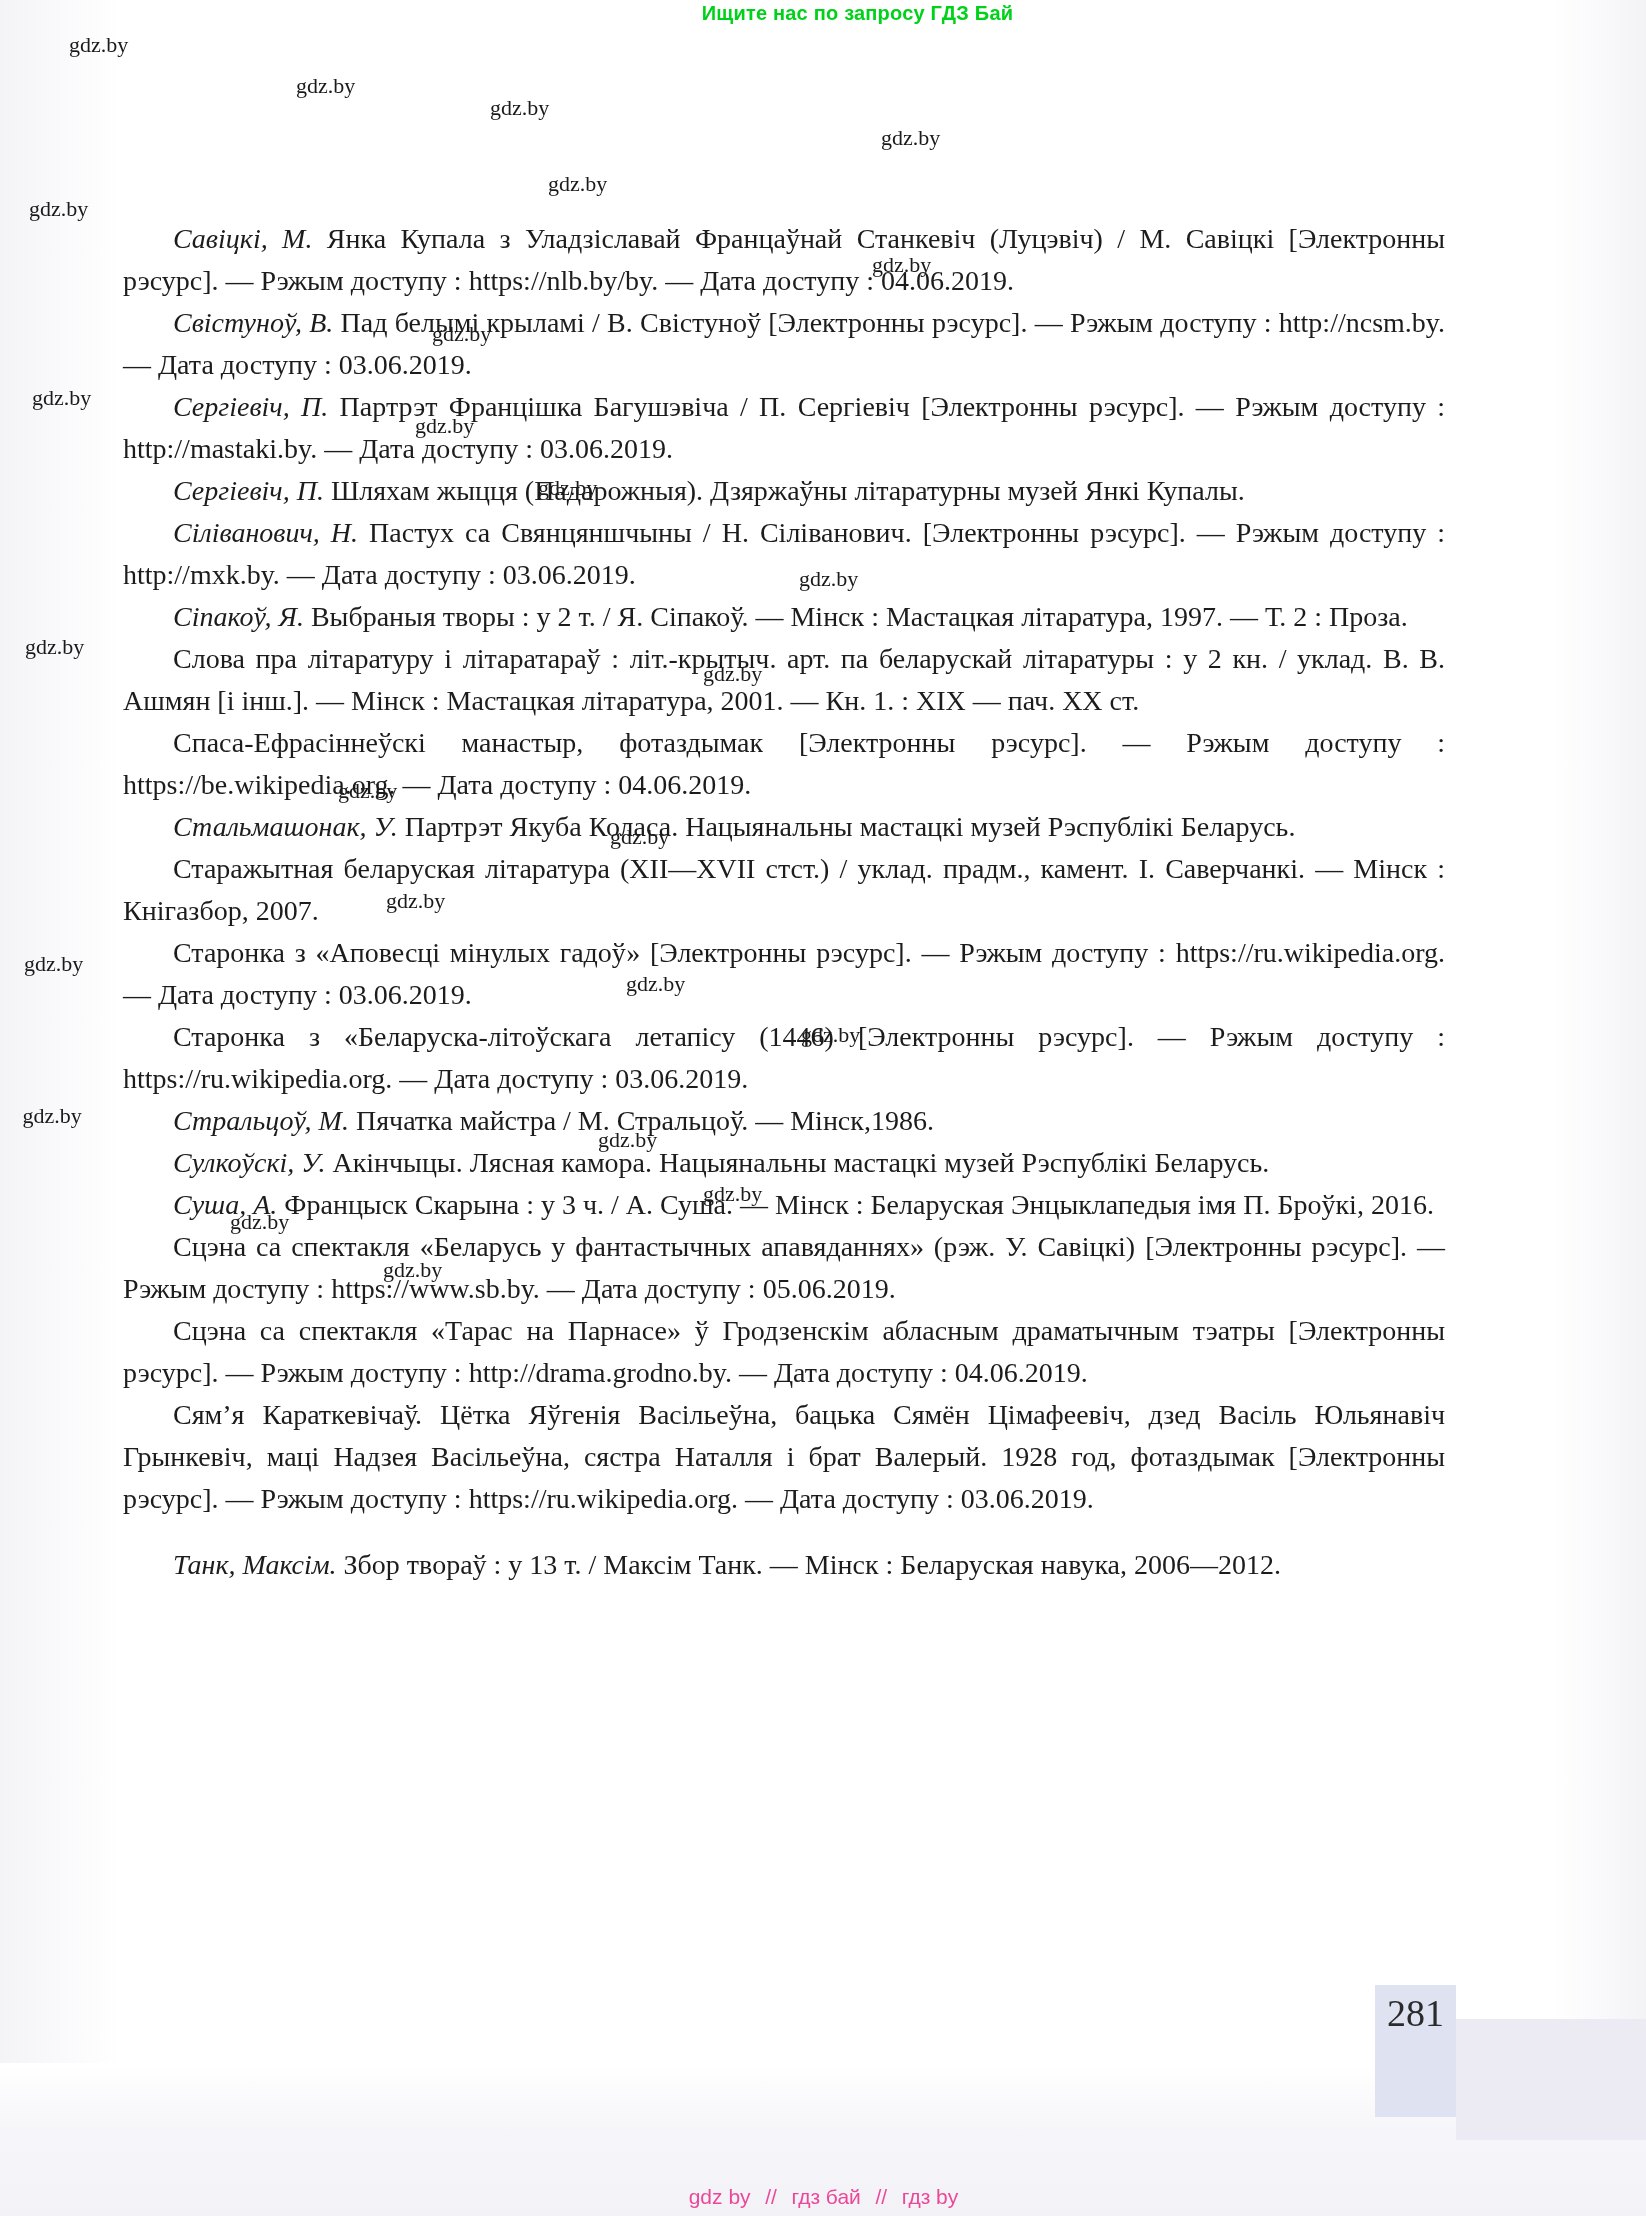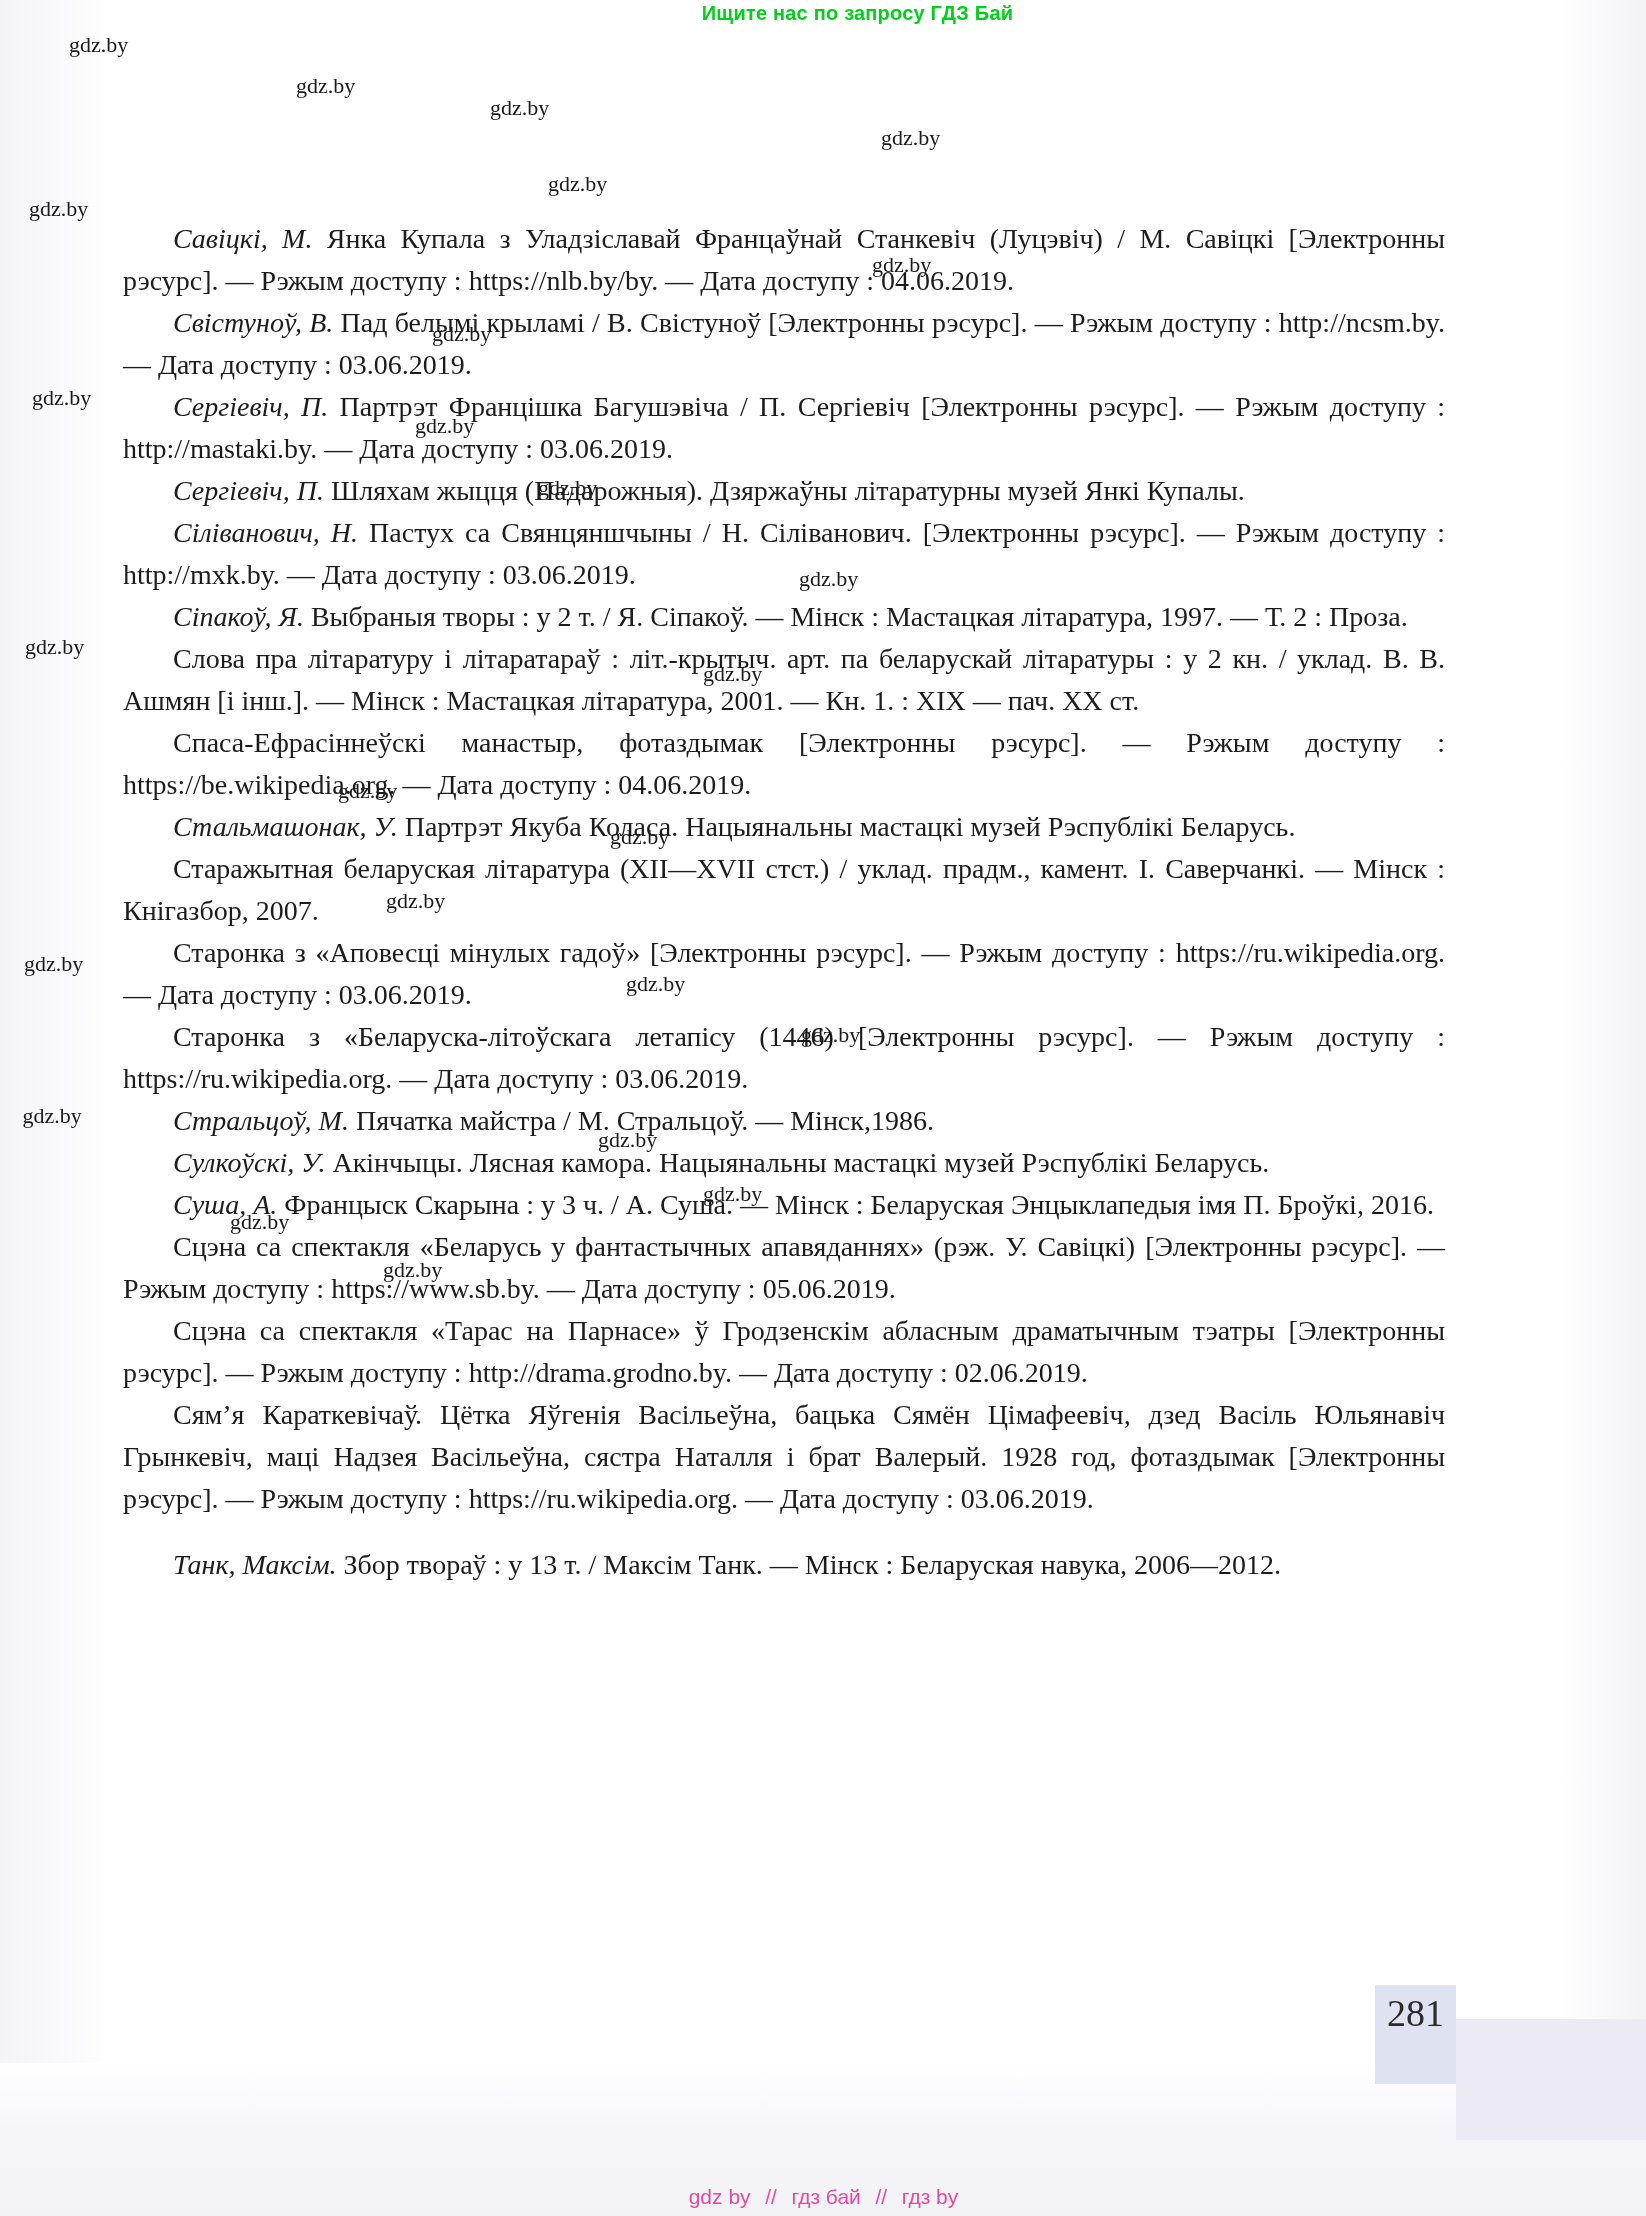--- a/index.html
+++ b/index.html
@@ -77,21 +77,21 @@
   .author {
     font-style: italic;
   }
 
   
   #page-number-box {
     position: absolute;
     left: 1375px;
     top: 1985px;
     width: 81px;
-    height: 99px;
+    height: 132px;
     background: #dfe3f1;
     display: flex;
     align-items: flex-start;
     justify-content: center;
     padding-top: 5.6px;
     box-sizing: border-box;
   }
   #page-number {
     font-size: 38px;
     color: #2b2b2b;
@@ -163,21 +163,21 @@
       <p class="entry"><span>Слова пра літаратуру і літаратараў : літ.-крытыч. арт. па беларускай літаратуры : у 2 кн. / уклад. В. В. Ашмян [і інш.]. — Мінск : Мастацкая літаратура, 2001. — Кн. 1. : XIX — пач. XX ст.</span></p>
       <p class="entry"><span>Спаса-Ефрасіннеўскі манастыр, фотаздымак [Электронны рэсурс]. — Рэжым доступу : https://be.wikipedia.org. — Дата доступу : 04.06.2019.</span></p>
       <p class="entry"><span class="author">Стальмашонак, У.</span><span> Партрэт Якуба Коласа. Нацыянальны мастацкі музей Рэспублікі Беларусь.</span></p>
       <p class="entry"><span>Старажытная беларуская літаратура (XII—XVII стст.) / уклад. прадм., камент. І. Саверчанкі. — Мінск : Кнігазбор, 2007.</span></p>
       <p class="entry"><span>Старонка з «Аповесці мінулых гадоў» [Электронны рэсурс]. — Рэжым доступу : https://ru.wikipedia.org. — Дата доступу : 03.06.2019.</span></p>
       <p class="entry"><span>Старонка з «Беларуска-літоўскага летапісу (1446) [Электронны рэсурс]. — Рэжым доступу : https://ru.wikipedia.org. — Дата доступу : 03.06.2019.</span></p>
       <p class="entry"><span class="author">Стральцоў, М.</span><span> Пячатка майстра / М. Стральцоў. — Мінск,1986.</span></p>
       <p class="entry"><span class="author">Сулкоўскі, У.</span><span> Акінчыцы. Лясная камора. Нацыянальны мастацкі музей Рэспублікі Беларусь.</span></p>
       <p class="entry"><span class="author">Суша, А.</span><span> Францыск Скарына : у 3 ч. / А. Суша. — Мінск : Беларуская Энцыклапедыя імя П. Броўкі, 2016.</span></p>
       <p class="entry"><span>Сцэна са спектакля «Беларусь у фантастычных апавяданнях» (рэж. У. Савіцкі) [Электронны рэсурс]. — Рэжым доступу : https://www.sb.by. — Дата доступу : 05.06.2019.</span></p>
-      <p class="entry"><span>Сцэна са спектакля «Тарас на Парнасе» ў Гродзенскім абласным драматычным тэатры [Электронны рэсурс]. — Рэжым доступу : http://drama.grodno.by. — Дата доступу : 02.06.2019.</span></p>
+      <p class="entry"><span>Сцэна са спектакля «Тарас на Парнасе» ў Гродзенскім абласным драматычным тэатры [Электронны рэсурс]. — Рэжым доступу : http://drama.grodno.by. — Дата доступу : 04.06.2019.</span></p>
       <p class="entry"><span>Сям’я Караткевічаў. Цётка Яўгенія Васільеўна, бацька Сямён Цімафеевіч, дзед Васіль Юльянавіч Грынкевіч, маці Надзея Васільеўна, сястра Наталля і брат Валерый. 1928 год, фотаздымак [Электронны рэсурс]. — Рэжым доступу : https://ru.wikipedia.org. — Дата доступу : 03.06.2019.</span></p>
       <p class="entry"><span class="author">Танк, Максім.</span><span> Збор твораў : у 13 т. / Максім Танк. — Мінск : Беларуская навука, 2006—2012.</span></p>
     </div>
 
   <div id="page-number-tail"></div>
   <div id="page-number-box">
     <span id="page-number">281</span>
   </div>
 
 

